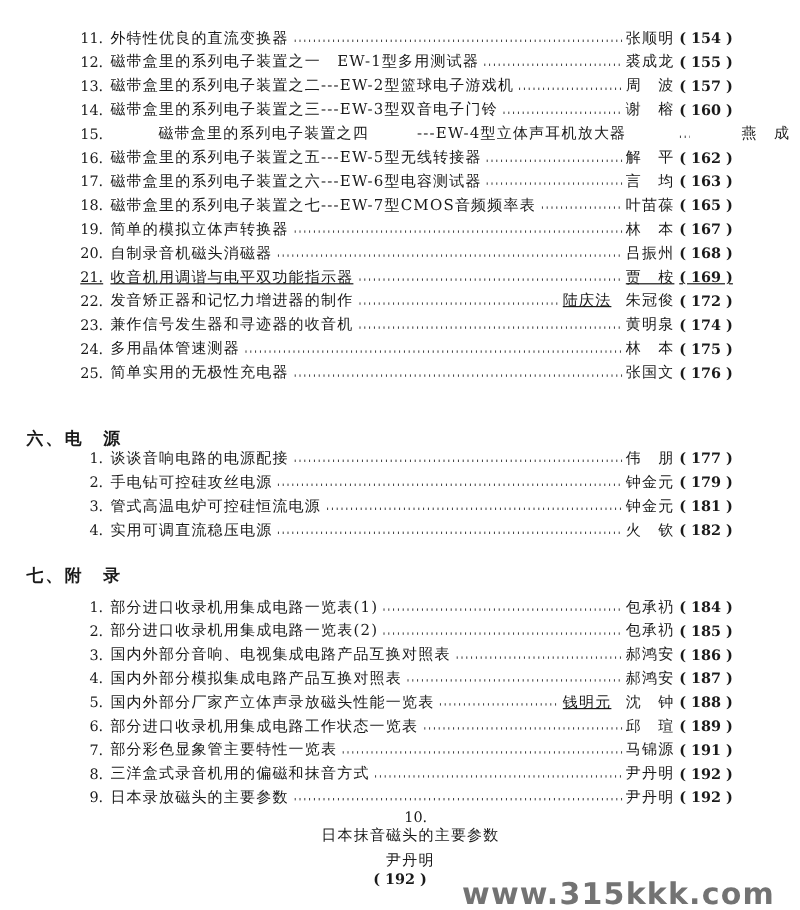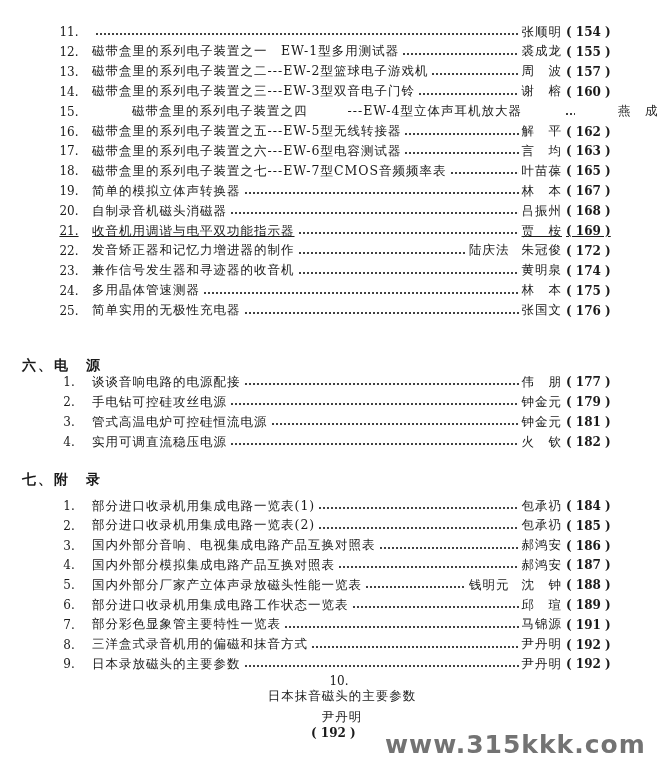--- a/index.html
+++ b/index.html
@@ -5,48 +5,49 @@
   html, body { margin: 0; padding: 0; }
   body {
     width: 667px; height: 758px; background: #ffffff; position: relative; overflow: hidden;
     font-family: "DejaVu Serif", "Liberation Serif", serif; color: #1a1a1a;
   }
   .page { position: absolute; left: 0; top: 0; width: 667px; height: 758px; }
   .row {
     position: absolute; left: 52px; width: 580px; height: 20px;
     display: flex; align-items: center; font-size: 12.5px; white-space: nowrap;
   }
-  .num { width: 34px; text-align: center; padding-right: 6px; flex: none; letter-spacing: 0; font-size: 12px; }
+  .num { width: 34px; text-align: right; padding-right: 6px; flex: none; letter-spacing: 0; font-size: 12px; }
   .title { flex: none; letter-spacing: 1px; }
   .sub { flex: none; letter-spacing: 1px; }
   .leader {
     flex: 1 1 auto; margin: 0 3px; height: 1px; align-self: center; margin-top: 4px;
     background-image: radial-gradient(circle, #333 0.7px, transparent 0.8px);
     background-size: 4px 2px; background-repeat: repeat-x; background-position: left center;
     min-width: 10px; height: 3px;
   }
   .author { flex: none; letter-spacing: 1px; }
-  .coauthor { flex: none; margin-right: 12px; letter-spacing: 1px; }
+  .coauthor { flex: none; margin-right: 12px; letter-spacing: 1px; text-decoration: underline; }
   .page-no { flex: none; width: 66px; text-align: left; font-weight: bold; font-size: 12px; padding-left: 4px; }
   .section-head {
     position: absolute; left: 22px; font-size: 14px; font-weight: bold; letter-spacing: 2px;
   }
   .watermark {
     position: absolute; left: 385px; top: 730px; font-family: "DejaVu Sans", "Liberation Sans", sans-serif;
     font-size: 25px; font-weight: bold; color: #737373; letter-spacing: 1px;
   }
 </style>
 </head>
 <body>
 
 <div class="page">
 
   <div id="s5">
       <div class="row" style="top: 22px;">
         <span class="num">11.</span>
+        <span class="title">外特性优良的直流变换器</span>
         <span class="leader"></span>
         <span class="author">张顺明</span>
         <span class="page-no">( 154 )</span>
       </div>
       <div class="row" style="top: 41.9px;">
         <span class="num">12.</span>
         <span class="title">磁带盒里的系列电子装置之一</span>
         <span class="sub">　EW-1型多用测试器</span>
         <span class="leader"></span>
         <span class="author">裘成龙</span>

